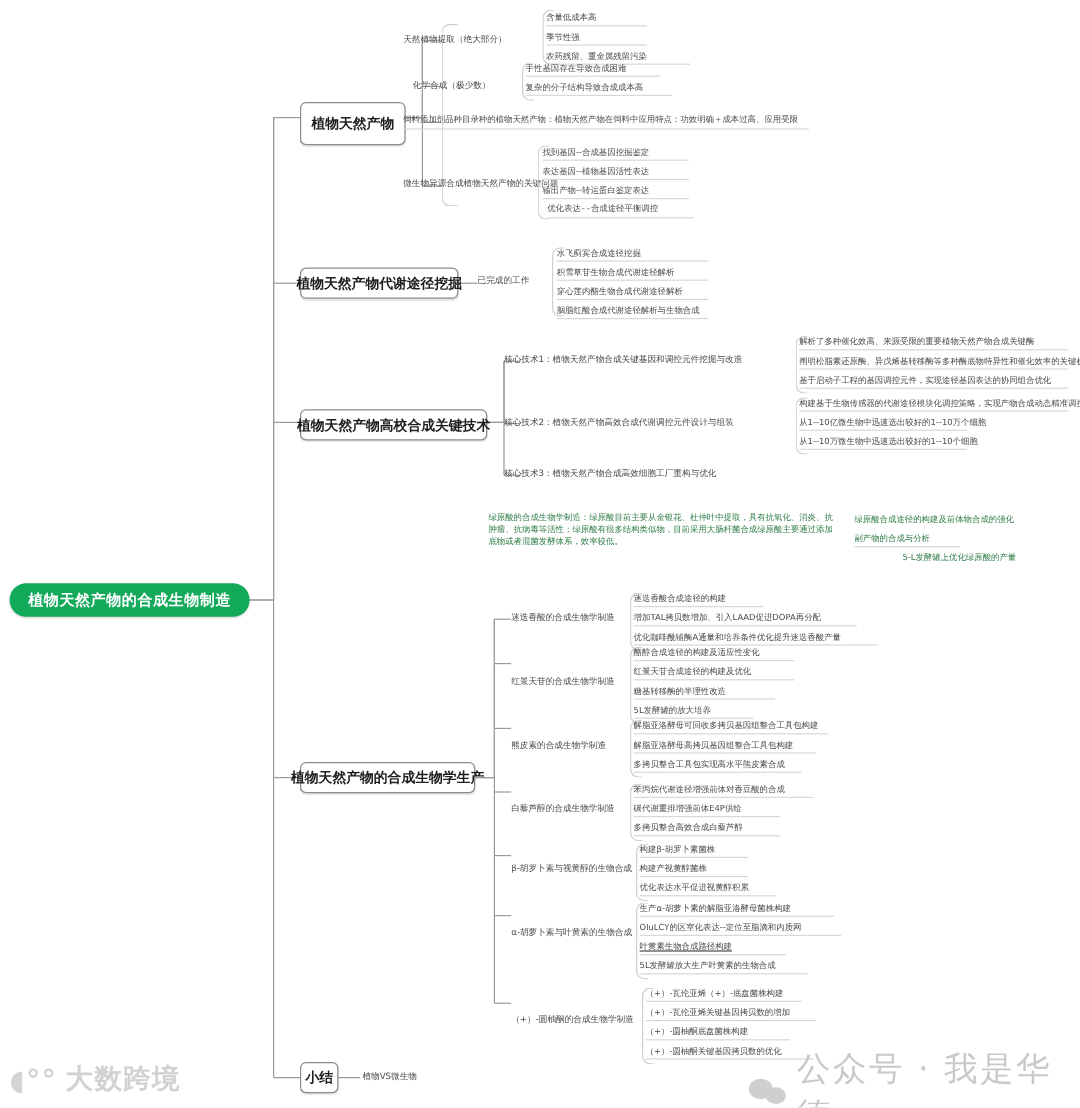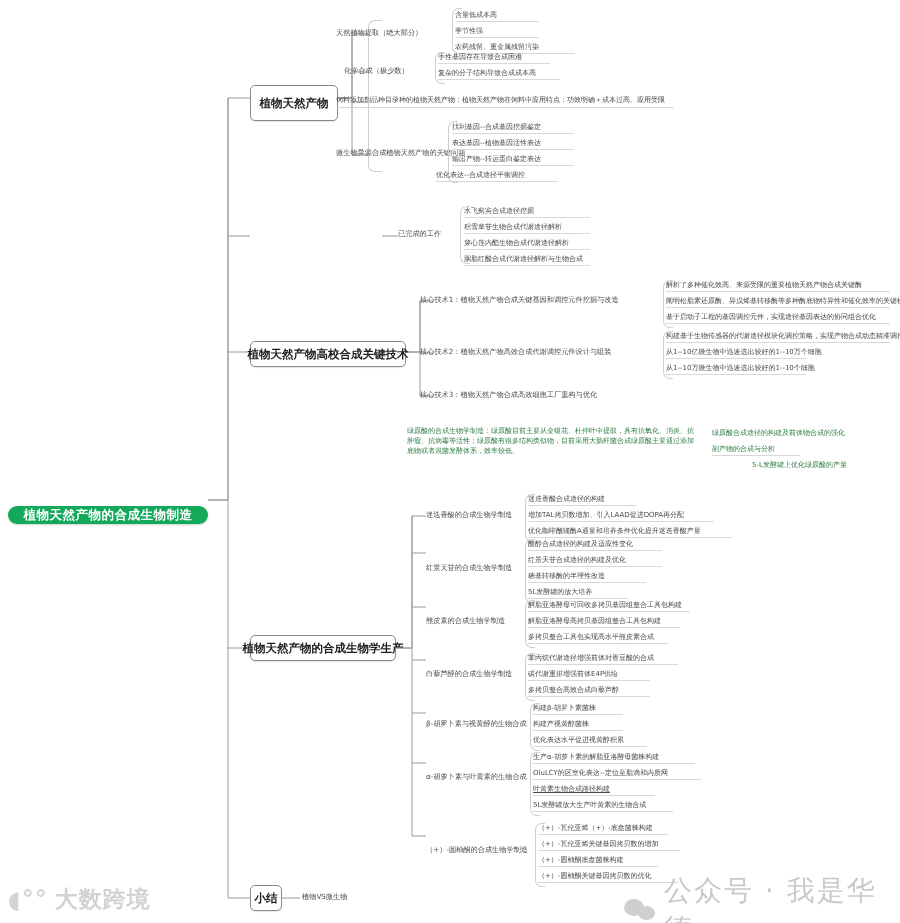--- a/index.html
+++ b/index.html
@@ -134,21 +134,21 @@
     <path d="M412 607 H426"></path>
     <path d="M412 660 H426"></path>
     <path d="M412 713 H426"></path>
     <path d="M412 763 H426"></path>
     <path d="M412 836 H426"></path>
     <path d="M412 516 V836"></path>
 
     <path d="M282 898 H300"></path>
   </svg>
 
-  <div class="node root" style="left:8px;top:486px;width:200px;height:18px;margin-top:20px;">植物天然产物的合成生物制造</div>
+  <div class="node root" style="left:8px;top:486px;width:200px;height:28px;">植物天然产物的合成生物制造</div>
 
   <div class="node l1" style="left:250px;top:85px;width:88px;height:36px;">植物天然产物</div>
 
   <div class="bracket" style="left:368px;top:20px;width:14px;height:152px;"></div>
 
   <div class="node l2" style="left:336px;top:28px;">天然植物提取（绝大部分）</div>
   <div class="bracket" style="left:452px;top:8px;width:10px;height:46px;"></div>
   <div class="node l3" style="left:455px;top:11px;width:84px;">含量低成本高</div>
   <div class="node l3" style="left:455px;top:27px;width:84px;">季节性强</div>
   <div class="node l3" style="left:455px;top:43px;width:120px;">农药残留、重金属残留污染</div>
@@ -158,22 +158,23 @@
   <div class="node l3" style="left:438px;top:53px;width:112px;">手性基因存在导致合成困难</div>
   <div class="node l3" style="left:438px;top:69px;width:122px;">复杂的分子结构导致合成成本高</div>
 
   <div class="node para" style="left:336px;top:95px;width:338px;">饲料添加剂品种目录种的植物天然产物：植物天然产物在饲料中应用特点：功效明确＋成本过高、应用受限</div>
 
   <div class="node l2" style="left:336px;top:148px;">微生物异源合成植物天然产物的关键问题</div>
   <div class="bracket" style="left:448px;top:121px;width:10px;height:62px;"></div>
   <div class="node l3" style="left:452px;top:123px;width:122px;">找到基因--合成基因挖掘鉴定</div>
   <div class="node l3" style="left:452px;top:139px;width:122px;">表达基因--植物基因活性表达</div>
   <div class="node l3" style="left:452px;top:155px;width:122px;">输出产物--转运蛋白鉴定表达</div>
-  <div class="node l3" style="left:436px;top:171px;width:122px;">优化表达--合成途径平衡调控</div>
-
+  <div class="node l3" style="left:456px;top:171px;width:122px;font-family:Liberation Mono, monospace;">优化表达--合成途径平衡调控</div>
+
+  <div class="node l1" style="left:250px;top:223px;width:132px;height:26px;">植物天然产物代谢途径挖掘</div>
   <div class="node l2" style="left:398px;top:229px;">已完成的工作</div>
   <div class="bracket" style="left:460px;top:206px;width:10px;height:58px;"></div>
   <div class="node l3" style="left:464px;top:207px;width:126px;">水飞蓟宾合成途径挖掘</div>
   <div class="node l3" style="left:464px;top:223px;width:126px;">积雪草苷生物合成代谢途径解析</div>
   <div class="node l3" style="left:464px;top:239px;width:126px;">穿心莲内酯生物合成代谢途径解析</div>
   <div class="node l3" style="left:464px;top:255px;width:126px;">胭脂红酸合成代谢途径解析与生物合成</div>
 
   <div class="node l1" style="left:250px;top:341px;width:156px;height:26px;">植物天然产物高校合成关键技术</div>
 
   <div class="node l2" style="left:420px;top:295px;">核心技术1：植物天然产物合成关键基因和调控元件挖掘与改造</div>

